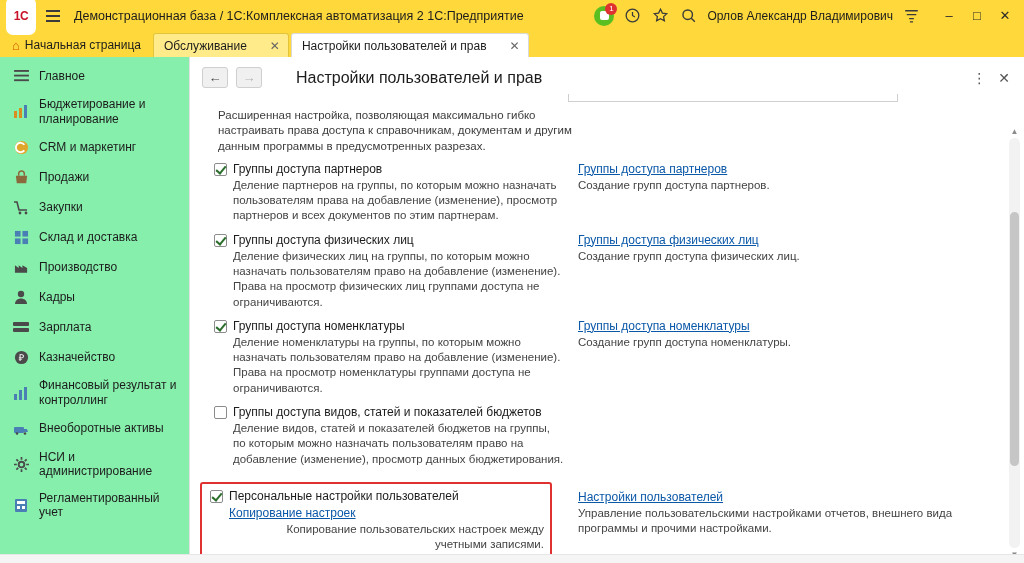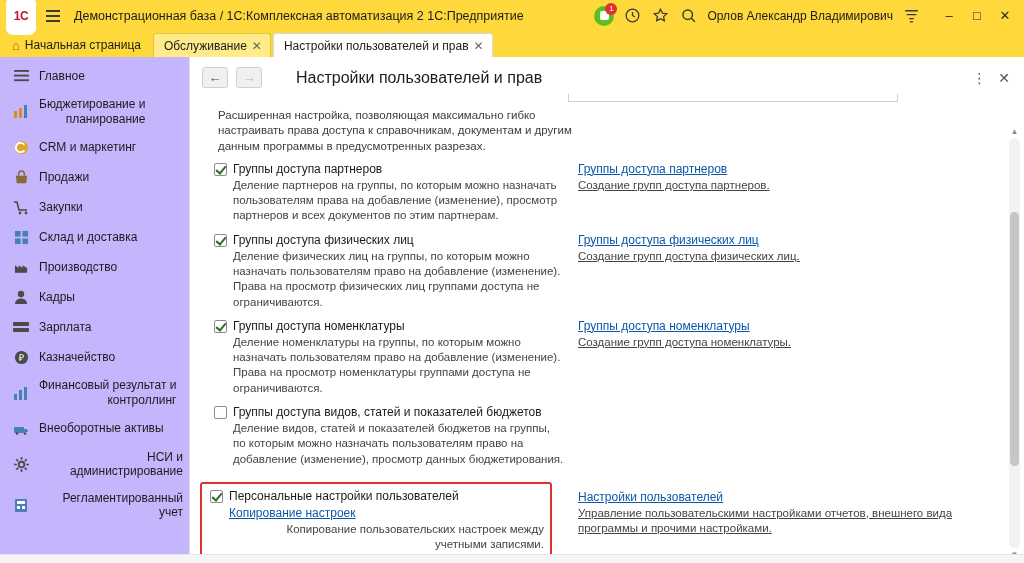--- a/index.html
+++ b/index.html
@@ -90,21 +90,21 @@
     flex: 0 0 26px;
   }
   .home-tab {
     display: flex; align-items: center; gap: 5px;
     height: 24px; padding: 0 12px 0 6px;
     font-size: 12px; color: #1c1c1c;
     cursor: pointer;
   }
   .home-ico { color: #d35400; font-size: 13px; line-height: 1; }
   .tab {
-    display: flex; align-items: center; gap: 5px;
+    display: flex; align-items: center; gap: 23px;
     height: 24px; padding: 0 8px 0 10px;
     background: #ffe徐; background: #ffeb8a;
     border: 1px solid #e3c43c; border-bottom: none;
     border-radius: 3px 3px 0 0;
     font-size: 12px; color: #1c1c1c;
     margin-right: 2px; cursor: pointer;
     white-space: nowrap;
   }
   .tab.active {
     background: #fff;
@@ -117,25 +117,24 @@
     flex: 1 1 auto;
     display: flex;
     min-height: 0;
     background: #f5f5f5;
   }
 
   
   .sidebar {
     width: 190px;
     flex: 0 0 190px;
-    background: #c4b5fd;
+    background: #86efac;
     border-right: 1px solid #e0e0e0;
     padding-top: 4px;
     overflow: hidden;
-    text-align: right;
   }
   .nav-item {
     display: flex; align-items: center;
     gap: 9px;
     padding: 6px 6px 6px 12px;
     min-height: 29px;
     font-size: 12px;
     color: #1c1c1c;
     cursor: pointer;
     line-height: 1.22;
@@ -243,21 +242,20 @@
     color: #0b58a8;
     text-decoration: underline;
     font-size: 12px;
     cursor: pointer;
   }
   .link.dis { color: #6f92b6; }
   .rdesc {
     font-size: 11.5px; color: #444;
     line-height: 1.33;
     margin: 2px 0 0 0;
-    text-decoration: underline;
   }
 
   .block { margin-bottom: 0; }
 
   
   .redbox {
     position: relative;
     border: 2px solid #e03131;
     border-radius: 3px;
     margin: 6px 0 4px -4px;

